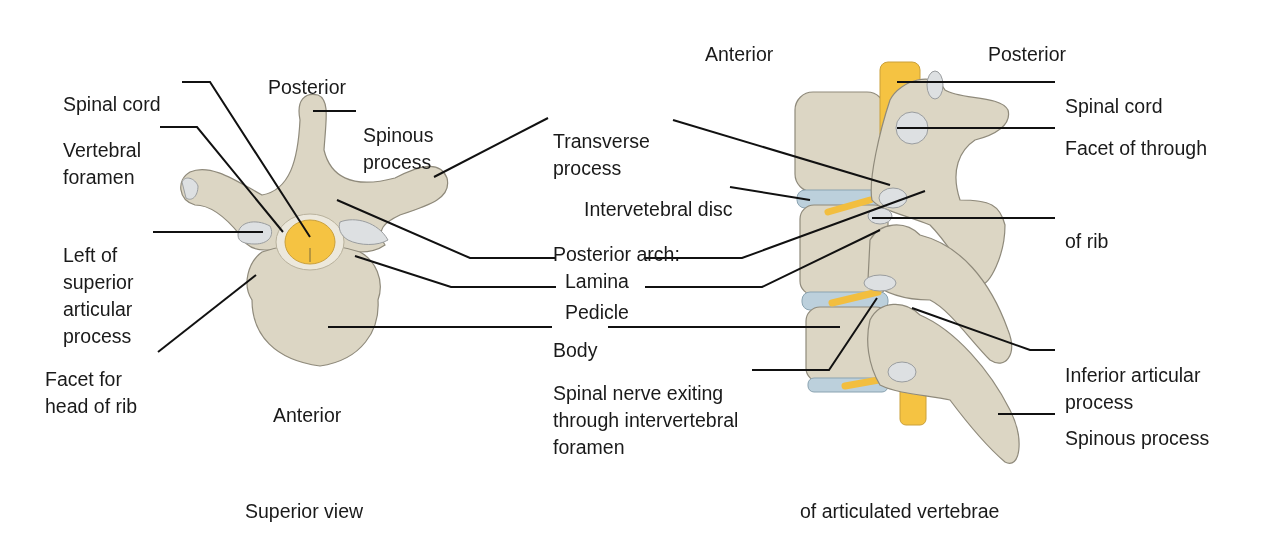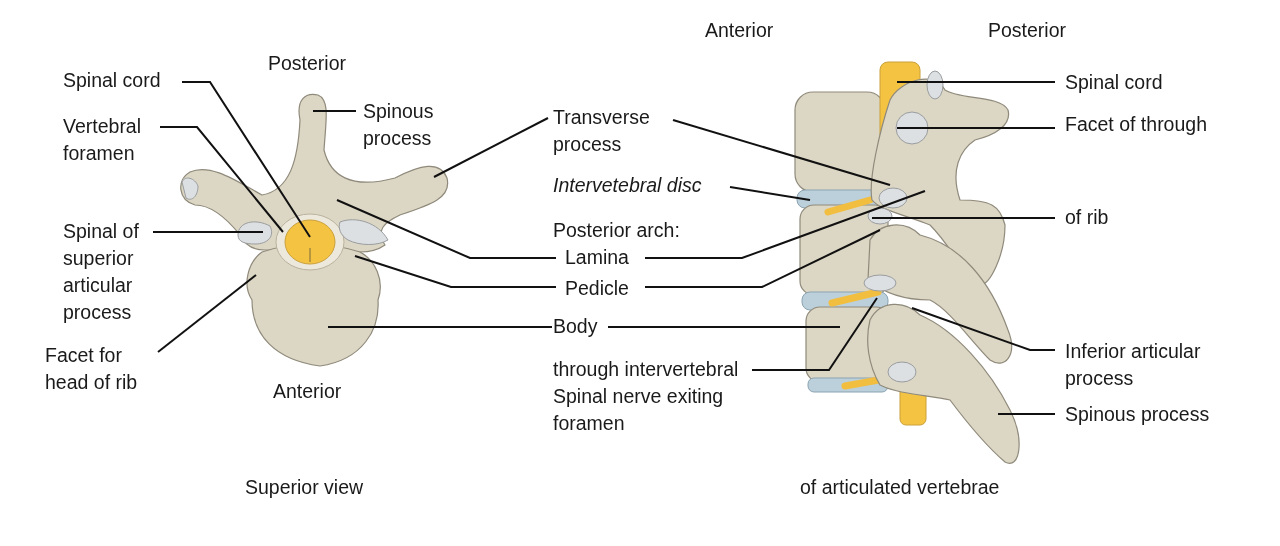--- a/index.html
+++ b/index.html
@@ -1,18 +1,18 @@
 <!DOCTYPE html>
 <html><head>
 <meta charset="utf-8">
 <style>
   html, body { margin: 0; padding: 0; background: #ffffff; }
   body { width: 1280px; height: 546px; position: relative; overflow: hidden;
          font-family: "Liberation Sans", sans-serif; color: #1a1a1a; }
-  .lbl { position: absolute; font-size: 19.5px; line-height: 27px; white-space: nowrap; }
+  .lbl { position: absolute; font-size: 19.5px; line-height: 27px; white-space: nowrap; margin-top: 24px; }
   .lbl span { display: block; }
   svg#art { position: absolute; left: 0; top: 0; }
 </style>
 </head>
 <body>
 
 <svg id="art" width="1280" height="546" viewBox="0 0 1280 546">
 
   <g>
 
@@ -98,56 +98,56 @@
 <div class="lbl" style="left:245px;top:474px;">Superior view</div>
 
 <div class="lbl" style="left:63px;top:67px;">
   <span>Spinal cord</span>
 </div>
 <div class="lbl" style="left:63px;top:113px;">
   <span>Vertebral</span>
   <span>foramen</span>
 </div>
 <div class="lbl" style="left:63px;top:218px;">
-  <span>Spinal of</span>
+  <span>Left of</span>
   <span>superior</span>
   <span>articular</span>
   <span>process</span>
 </div>
 <div class="lbl" style="left:45px;top:342px;">
   <span>Facet for</span>
   <span>head of rib</span>
 </div>
 <div class="lbl" style="left:363px;top:98px;">
   <span>Spinous</span>
   <span>process</span>
 </div>
 
 <div class="lbl" style="left:553px;top:104px;">
   <span>Transverse</span>
   <span>process</span>
 </div>
-<div class="lbl" style="left:553px;top:172px;font-style:italic;">
+<div class="lbl" style="left:584px;top:172px;">
   <span>Intervetebral disc</span>
 </div>
 <div class="lbl" style="left:553px;top:217px;">
   <span>Posterior arch:</span>
 </div>
 <div class="lbl" style="left:565px;top:244px;">
   <span>Lamina</span>
 </div>
 <div class="lbl" style="left:565px;top:275px;">
   <span>Pedicle</span>
 </div>
 <div class="lbl" style="left:553px;top:313px;">
   <span>Body</span>
 </div>
 <div class="lbl" style="left:553px;top:356px;">
+  <span>Spinal nerve exiting</span>
   <span>through intervertebral</span>
-  <span>Spinal nerve exiting</span>
   <span>foramen</span>
 </div>
 
 <div class="lbl" style="left:705px;top:17px;">Anterior</div>
 <div class="lbl" style="left:988px;top:17px;">Posterior</div>
 
 <div class="lbl" style="left:1065px;top:69px;">
   <span>Spinal cord</span>
 </div>
 <div class="lbl" style="left:1065px;top:111px;">

